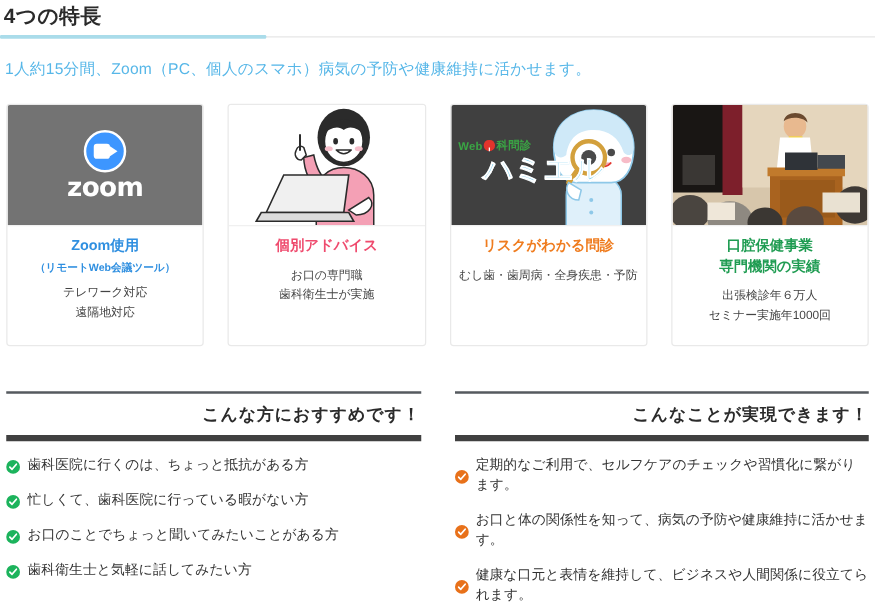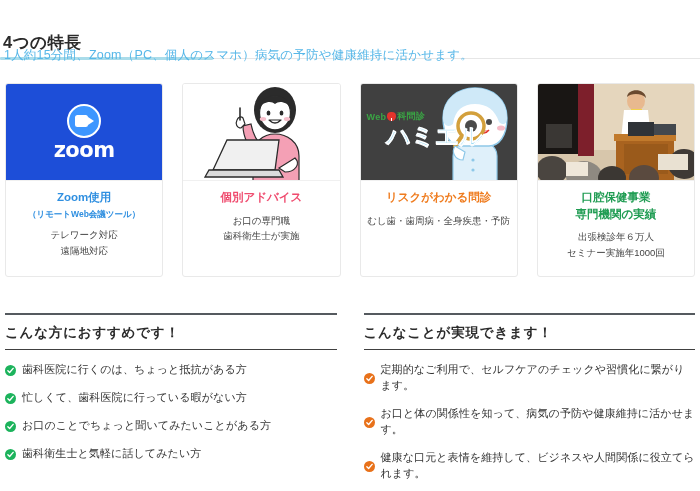--- a/index.html
+++ b/index.html
@@ -7,21 +7,21 @@
   html, body {
     width: 700px; height: 491px;
     background: #ffffff;
     font-family: "Liberation Sans", "DejaVu Sans", sans-serif;
     color: #333333;
     overflow: hidden;
   }
   .page { position: relative; width: 700px; height: 491px; }
 
   
-  .section-head { position: absolute; left: 0; top: 0; width: 700px; margin-top: 29px; }
+  .section-head { position: absolute; left: 0; top: 0; width: 700px; }
   .section-head h1 {
     font-size: 16.5px; font-weight: bold; color: #2b2b2b;
     letter-spacing: .5px; padding: 3px 0 4px 3px; line-height: 1.3;
   }
   .rule-wrap { position: relative; height: 4px; width: 700px; }
   .rule-base { position: absolute; left: 0; top: 1px; width: 700px; height: 1px; background: #e6e6e6; }
   .rule-accent { position: absolute; left: 0; top: 0; width: 213px; height: 3px; background: #aadcea; border-radius: 1px; }
 
   
   .lead {
@@ -39,21 +39,21 @@
   .card-body { flex: 1; padding: 8px 6px 6px; text-align: center; }
   .card-title { font-size: 11.5px; font-weight: bold; line-height: 1.45; }
   .card-sub { font-size: 8.5px; font-weight: bold; line-height: 1.5; margin-top: 2px; }
   .card-desc { font-size: 9.5px; color: #444; line-height: 1.6; margin-top: 7px; }
   .t-blue { color: #2f8fe0; }
   .t-pink { color: #ef4b6e; }
   .t-orange { color: #ef7c1f; text-align: center; }
   .t-green { color: #1f9c52; }
 
   
-  .zoom-bg { width: 100%; height: 100%; background: #1d4ed8; display: flex; flex-direction: column; align-items: center; justify-content: center; gap: 2px; }
+  .zoom-bg { width: 100%; height: 100%; background: #737373; display: flex; flex-direction: column; align-items: center; justify-content: center; gap: 2px; }
   .zoom-circle { width: 34px; height: 34px; border-radius: 50%; background: #3d96ff; border: 2px solid #ffffff; display: flex; align-items: center; justify-content: center; }
   .zoom-cam { position: relative; width: 19px; height: 12px; }
   .zoom-cam .body { position: absolute; left: 0; top: 0; width: 13px; height: 12px; background: #fff; border-radius: 2.5px; }
   .zoom-cam .lens { position: absolute; right: 0; top: 2px; width: 0; height: 0; border-top: 4px solid transparent; border-bottom: 4px solid transparent; border-left: 6px solid #fff; }
   .zoom-word { color: #fff; font-size: 21px; font-weight: bold; letter-spacing: -0.5px; font-family: "DejaVu Sans", sans-serif; line-height: 1; }
 
   
   .illus { width: 100%; height: 100%; background: #fff; position: relative; }
   
   .hamieru { width: 100%; height: 100%; background: #404040; position: relative; overflow: hidden; }
@@ -62,21 +62,21 @@
   .ham-tooth { display: inline-block; width: 9px; height: 9px; background: #e2342c; border-radius: 45% 45% 50% 50%; position: relative; }
   .ham-tooth:after { content: ""; position: absolute; left: 3.6px; bottom: 0; width: 1.6px; height: 3.5px; background: #fff; }
   .ham-name { font-size: 24px; font-weight: bold; color: #6dc9ef; letter-spacing: -0.5px; line-height: 1; margin-top: 1px;
                -webkit-text-stroke: 0.6px #ffffff; text-shadow: 0 1px 0 #fff; margin-left: 20px; }
   
   .photo { width: 100%; height: 100%; position: relative; overflow: hidden; background: #cbb79c; }
 
   
   .panels { position: absolute; left: 0; top: 313px; width: 700px; display: flex; gap: 27px; padding: 0 5px; }
   .panel { width: 334px; }
-  .panel-head { border-top: 2px solid #555a5f; border-bottom: 1px solid #404040; padding: 8px 0 7px; text-align: left; }
+  .panel-head { border-top: 2px solid #555a5f; border-bottom: 5px solid #404040; padding: 8px 0 7px; text-align: right; }
   .panel-head span { font-size: 13.5px; font-weight: bold; color: #2b2b2b; letter-spacing: .8px; }
   .panel-list { margin-top: 12px; }
   .panel-item { display: flex; align-items: center; gap: 6px; margin-bottom: 12px; }
   .check {
     flex: 0 0 auto; width: 11px; height: 11px; border-radius: 50%; margin-top: 2px;
     display: inline-flex; align-items: center; justify-content: center;
   }
   .check svg { display: block; }
   .check-green { background: #1cb35c; }
   .check-orange { background: #e8711a; }

